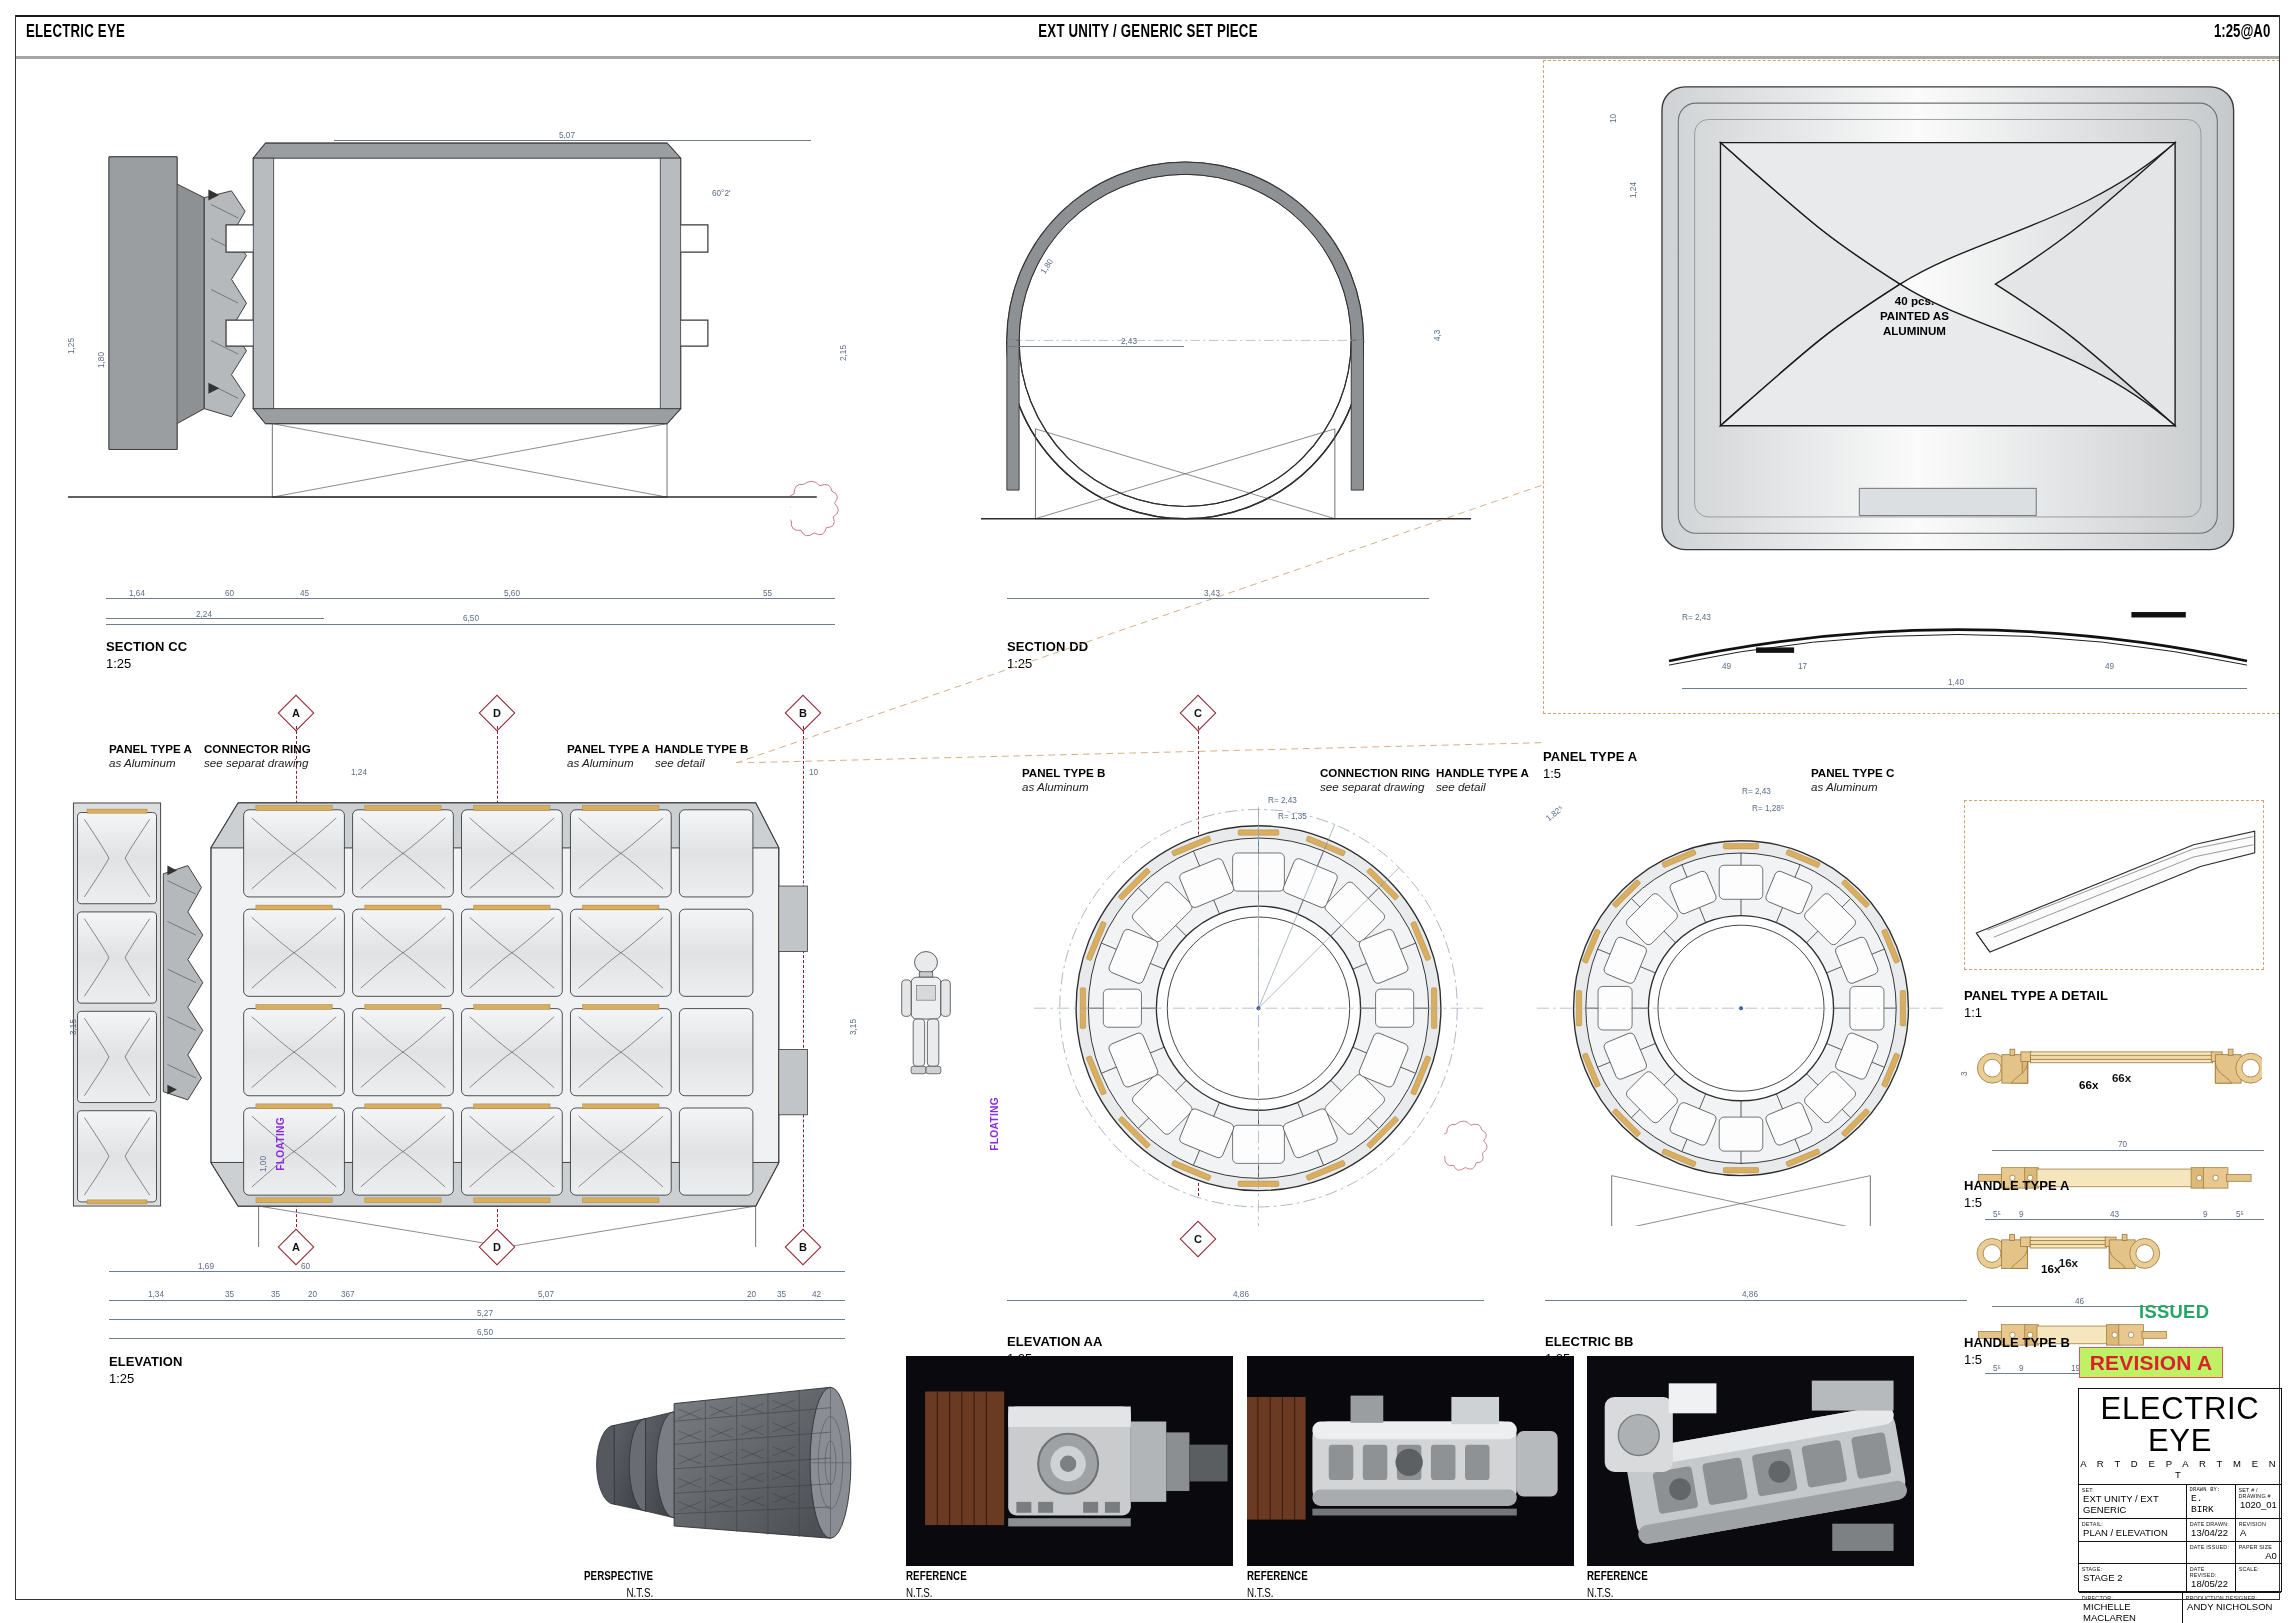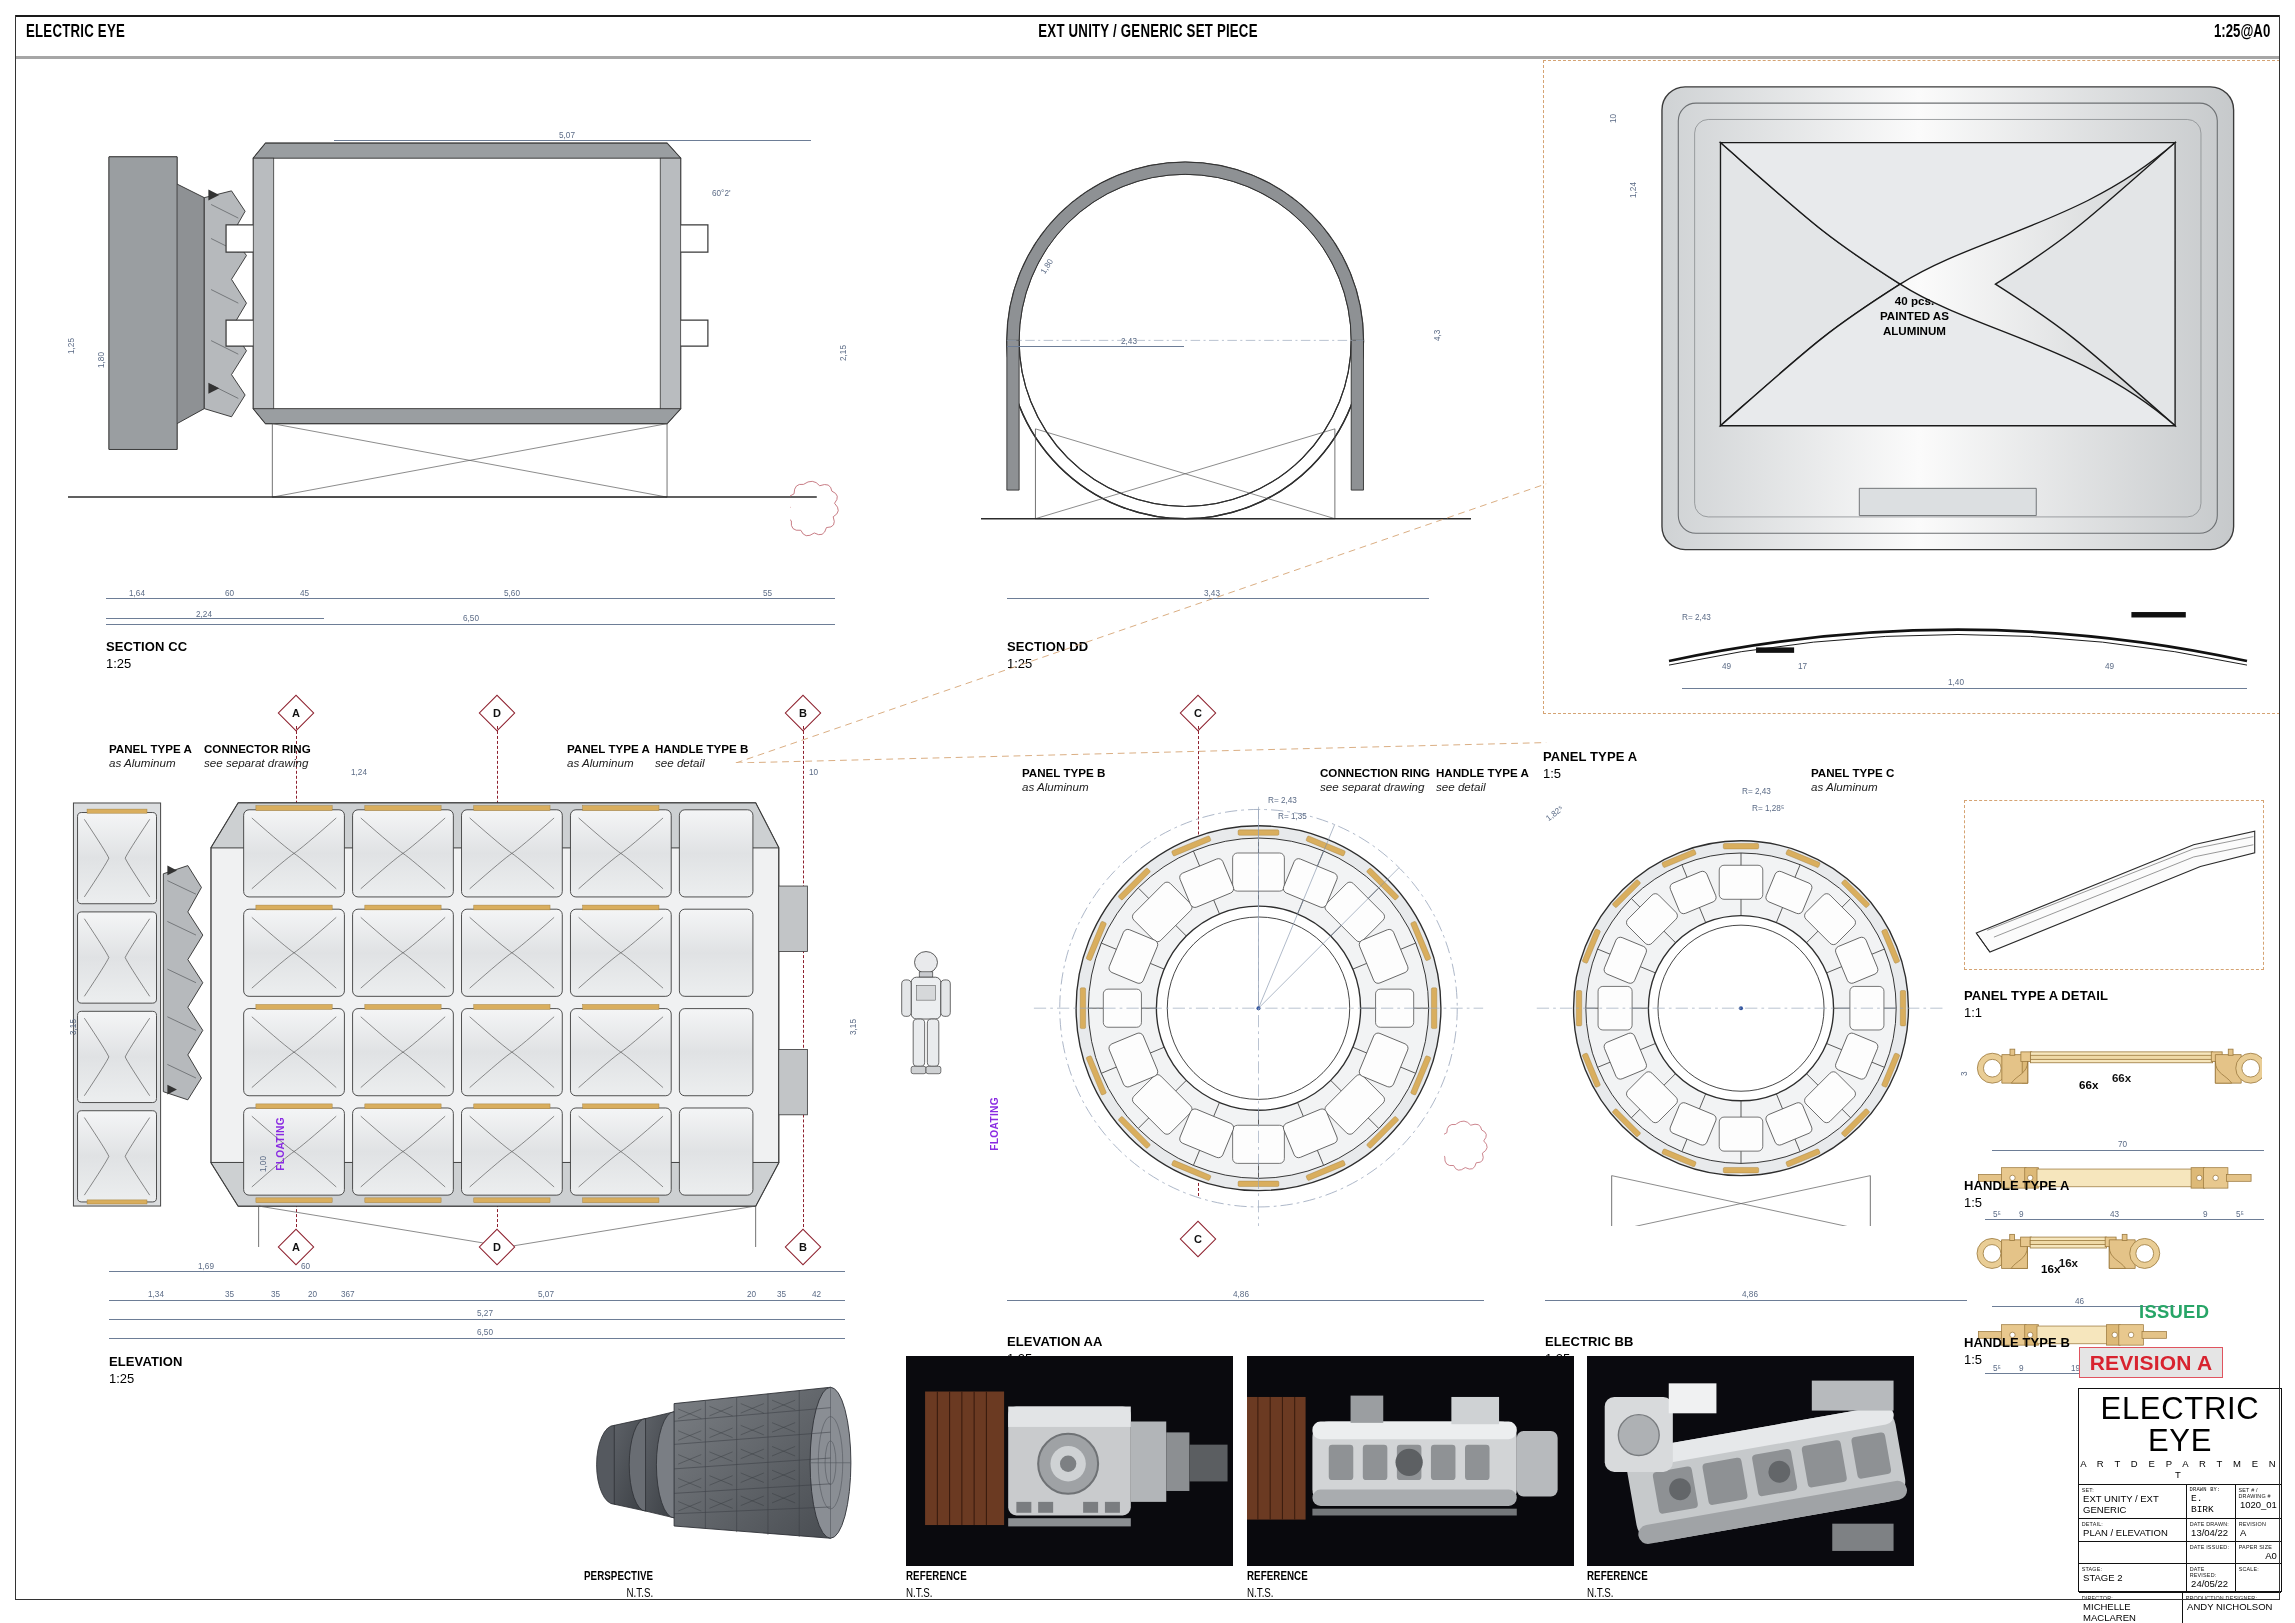--- a/index.html
+++ b/index.html
@@ -71,21 +71,21 @@
   .notebox .nbody { padding:6.1px; font-size:9.5px; line-height:1.35; }
   .notebox .nbody p { margin:0 0 7.5px 0; }
 
   
   .issued {
     position:absolute; color:#27a567; font-weight:bold; font-size:18.4px;
     letter-spacing:0.3px;
   }
   
   .revbox {
-    position:absolute; border:1.4px solid #e0545f; background:#e5e5e5;
+    position:absolute; border:1.4px solid #e0545f; background:#bef264;
     display:flex; align-items:center; justify-content:center;
   }
   .revbox span { color:#d8232f; font-weight:bold; font-size:21px; letter-spacing:0.2px; }
 
   
   .tblock { position:absolute; border:1.4px solid #111; background:#fff; }
   .tb-logo { text-align:center; font-size:31px; letter-spacing:0.7px; padding-top:4.1px; line-height:1.02; }
   .tb-sub { text-align:center; font-size:9.5px; letter-spacing:4.1px; padding:2px 0 4.1px; }
   .tb-row { display:flex; border-top:0.7px solid #111; }
   .tb-cell { border-right:0.7px solid #111; position:relative; }
@@ -1130,21 +1130,21 @@
       </div>
     </div>
 
     <div class="tb-row">
       <div class="tb-cell" style="width:108px;">
         <span class="tb-k">STAGE:</span>
         <span class="tb-v sm">STAGE 2</span>
       </div>
       <div class="tb-cell" style="width:49px;">
         <span class="tb-k">DATE  REVISED:</span>
-        <span class="tb-v sm">24/05/22</span>
+        <span class="tb-v sm">18/05/22</span>
       </div>
       <div class="tb-cell" style="flex:1;">
         <span class="tb-k">SCALE:</span>
         <span class="tb-v sm"></span>
       </div>
     </div>
 
     <div class="tb-row">
       <div class="tb-cell" style="width:104px;">
         <span class="tb-k">DIRECTOR:</span>

